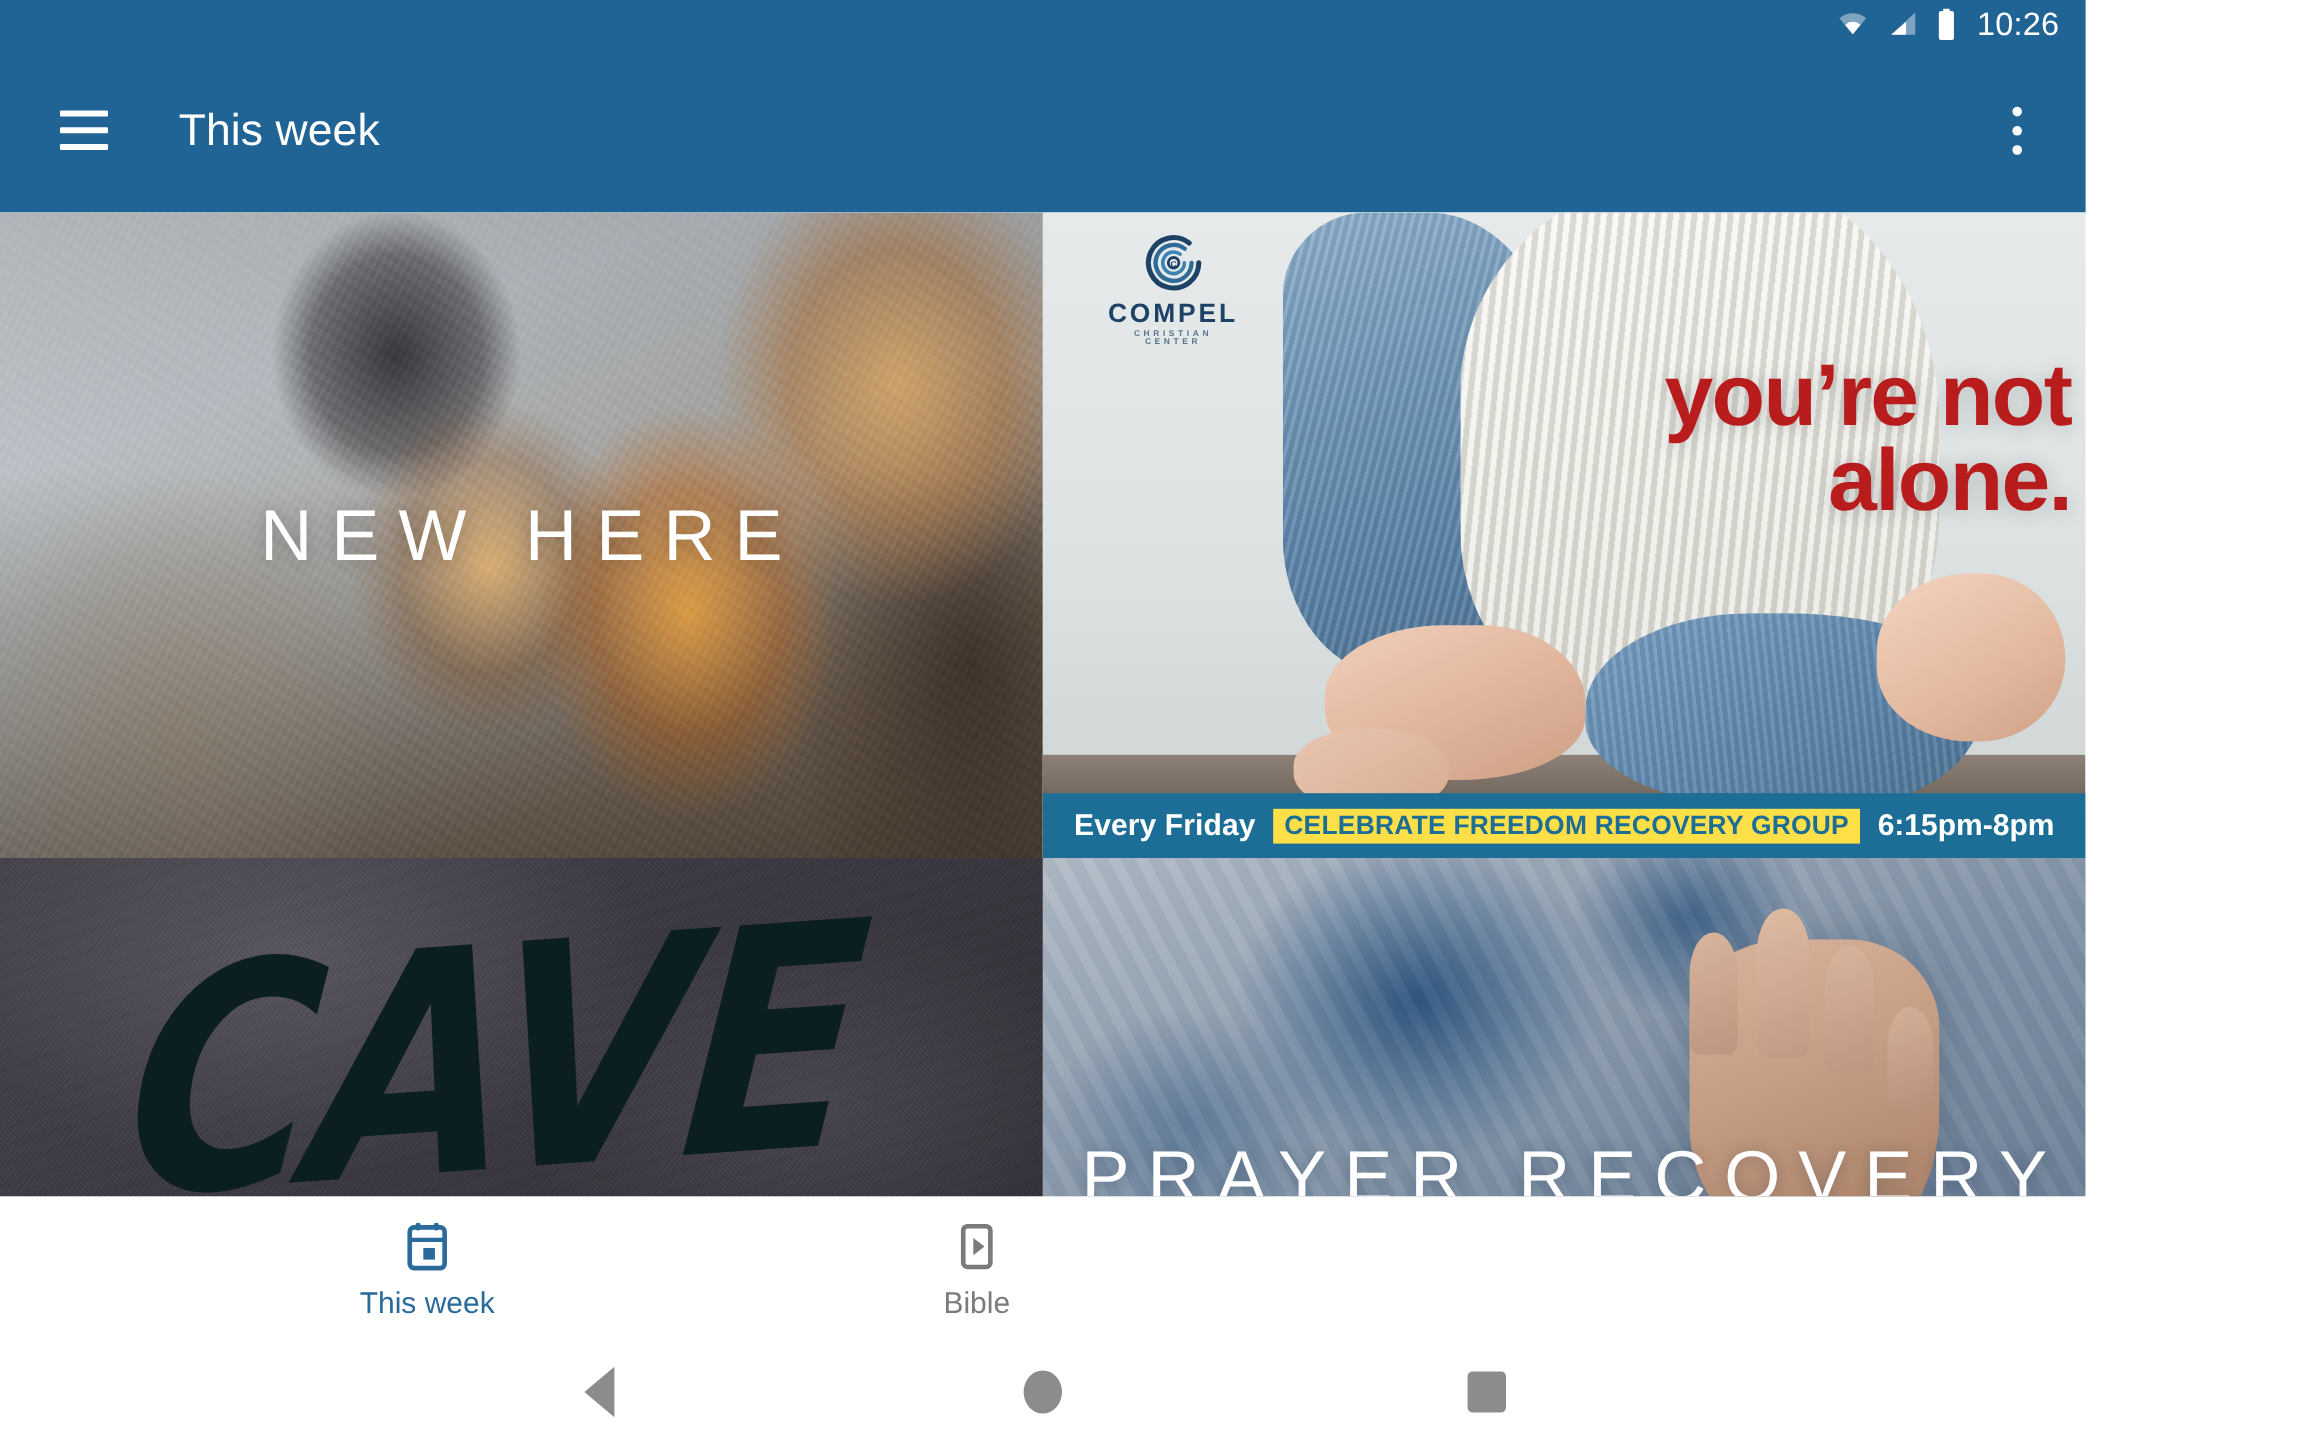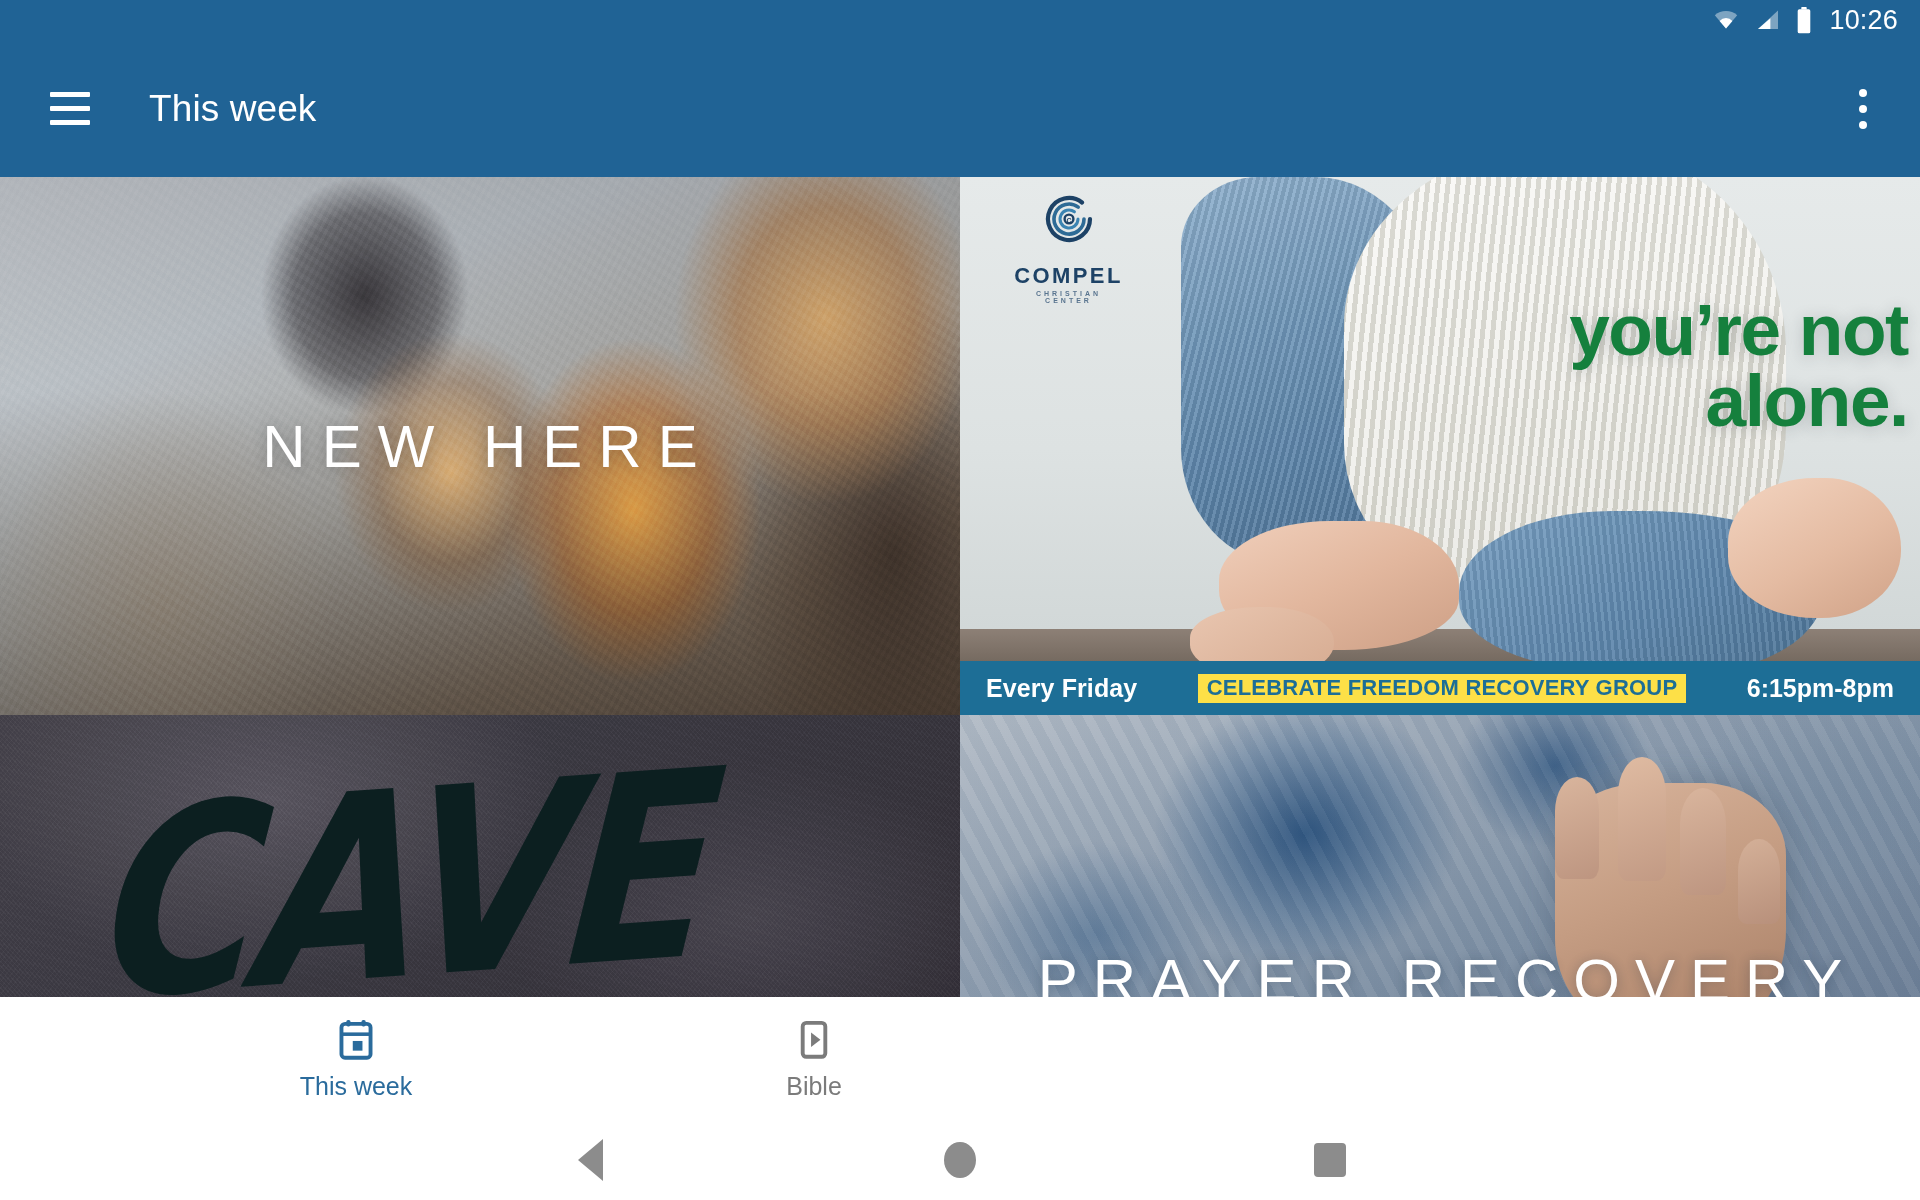--- a/index.html
+++ b/index.html
@@ -1,21 +1,21 @@
 <!DOCTYPE html>
 <html><head>
 <meta charset="utf-8">
 <style>
   * { margin:0; padding:0; box-sizing:border-box; }
   html, body {
     width:1920px; height:1200px; overflow:hidden;
     font-family:"Liberation Sans", sans-serif;
     background:#ffffff;
   }
-  #app { position:relative; width:1920px; height:1200px; display:flex; flex-direction:column; }
+  #app { position:relative; width:1738px; height:1200px; display:flex; flex-direction:column; }
 
   
   .statusbar{
     height:40px; background:#206395; flex:0 0 40px;
     display:flex; align-items:center; justify-content:flex-end;
     padding-right:22px; gap:13px;
   }
   .sb-icon{ display:flex; align-items:center; }
   .sb-time{ color:#fff; font-size:27px; letter-spacing:.2px; margin-left:3px; }
 
@@ -105,26 +105,26 @@
     background:linear-gradient(150deg,#f3d4c0 0%,#e4bba2 55%,#d0a287 100%);
   }
   .al-foot2{
     position:absolute; left:24%; top:80%; width:15%; height:13%;
     border-radius:48% 46% 44% 50%/44% 50% 48% 46%;
     background:linear-gradient(150deg,#e9c6b0 0%,#d6ab91 100%);
   }
   .al-logo{ position:absolute; left:51px; top:17px; width:115px; text-align:center; }
   .al-logo-mark{ display:block; margin:0 auto; }
   .al-logo-name{ display:block; color:#1d4266; font-size:22px; font-weight:700;
-                 letter-spacing:2.4px; margin-top:17px; line-height:1; }
+                 letter-spacing:2.4px; margin-top:1px; line-height:1; }
   .al-logo-sub{ display:block; color:#2b4e72; font-size:7px; font-weight:700;
                 letter-spacing:3px; margin-top:3px; opacity:.75; line-height:1; }
   .al-head{
     position:absolute; right:12px; top:118px; text-align:right;
-    color:#15803d; font-weight:700; font-size:73px; line-height:.97;
+    color:#b91c1c; font-weight:700; font-size:73px; line-height:.97;
     letter-spacing:-1.4px;
     text-shadow:0 2px 16px rgba(40,50,60,.22);
   }
   .al-head span{ display:block; }
   .al-banner{
     position:absolute; left:0; right:0; bottom:0; height:54px;
     background:#1d6e96; display:flex; align-items:center;
     padding:0 26px; color:#fff;
   }
   .al-b-left{ font-size:25px; font-weight:700; letter-spacing:.1px; }

